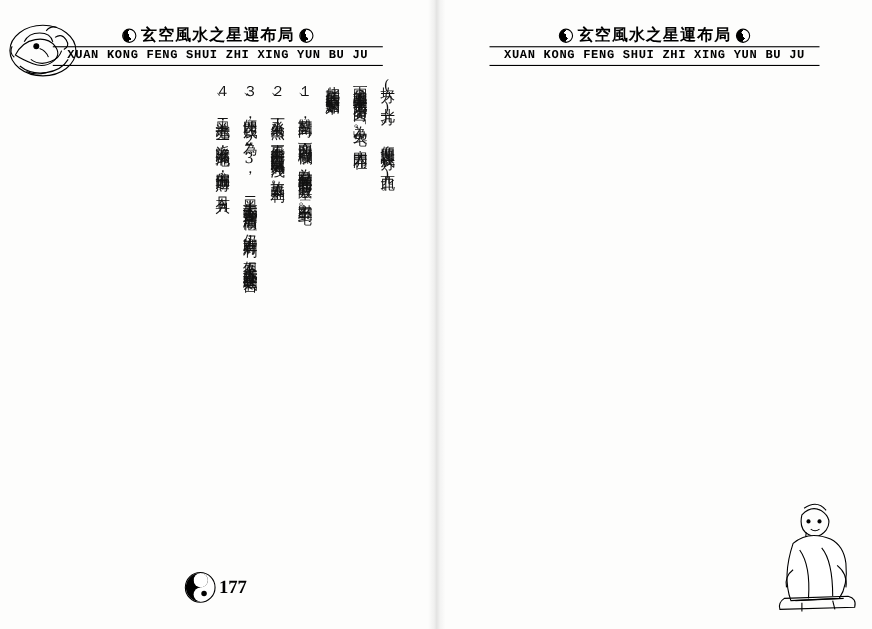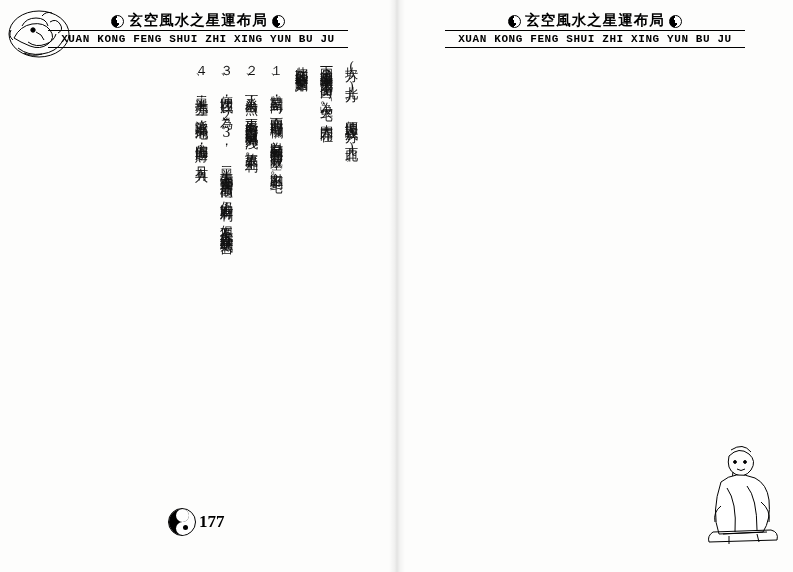--- a/index.html
+++ b/index.html
@@ -14,21 +14,21 @@
     overflow: hidden;
   }
   #page {
     position: relative;
     width: 793px;
     height: 572px;
     background: #fdfdfc;
   }
   .page-half {
     position: absolute;
-    top: 4px;
+    top: 16px;
     width: 396px;
     height: 554px;
   }
   .page-left  { left: 0; }
   .page-right { left: 397px; }
 
   
   .spine {
     position: absolute;
     left: 389px;

